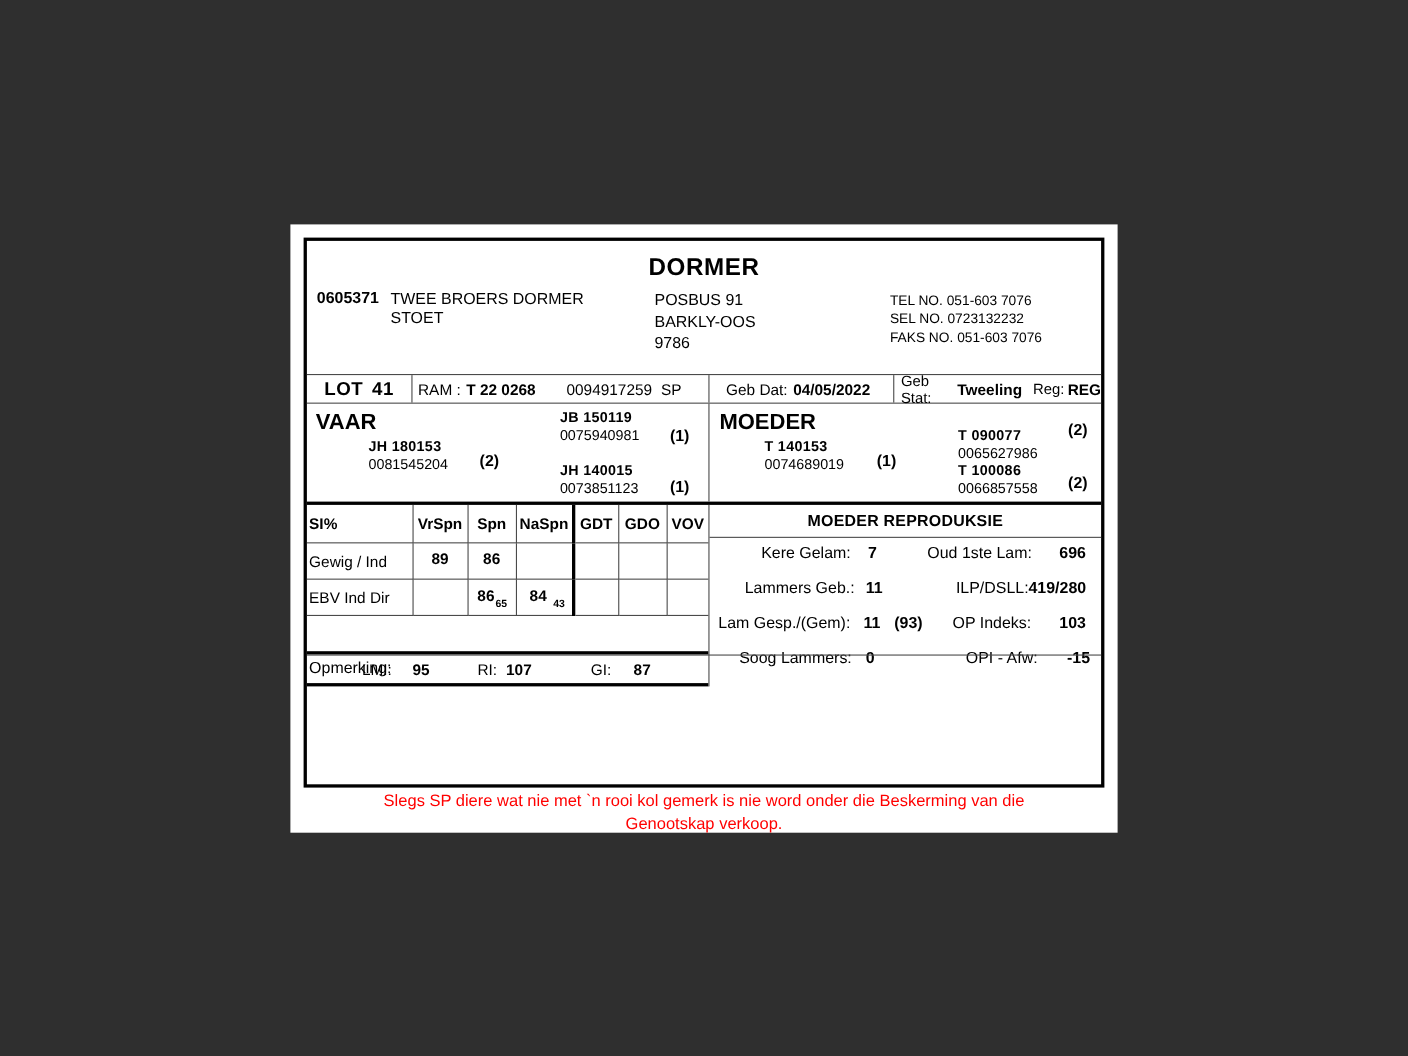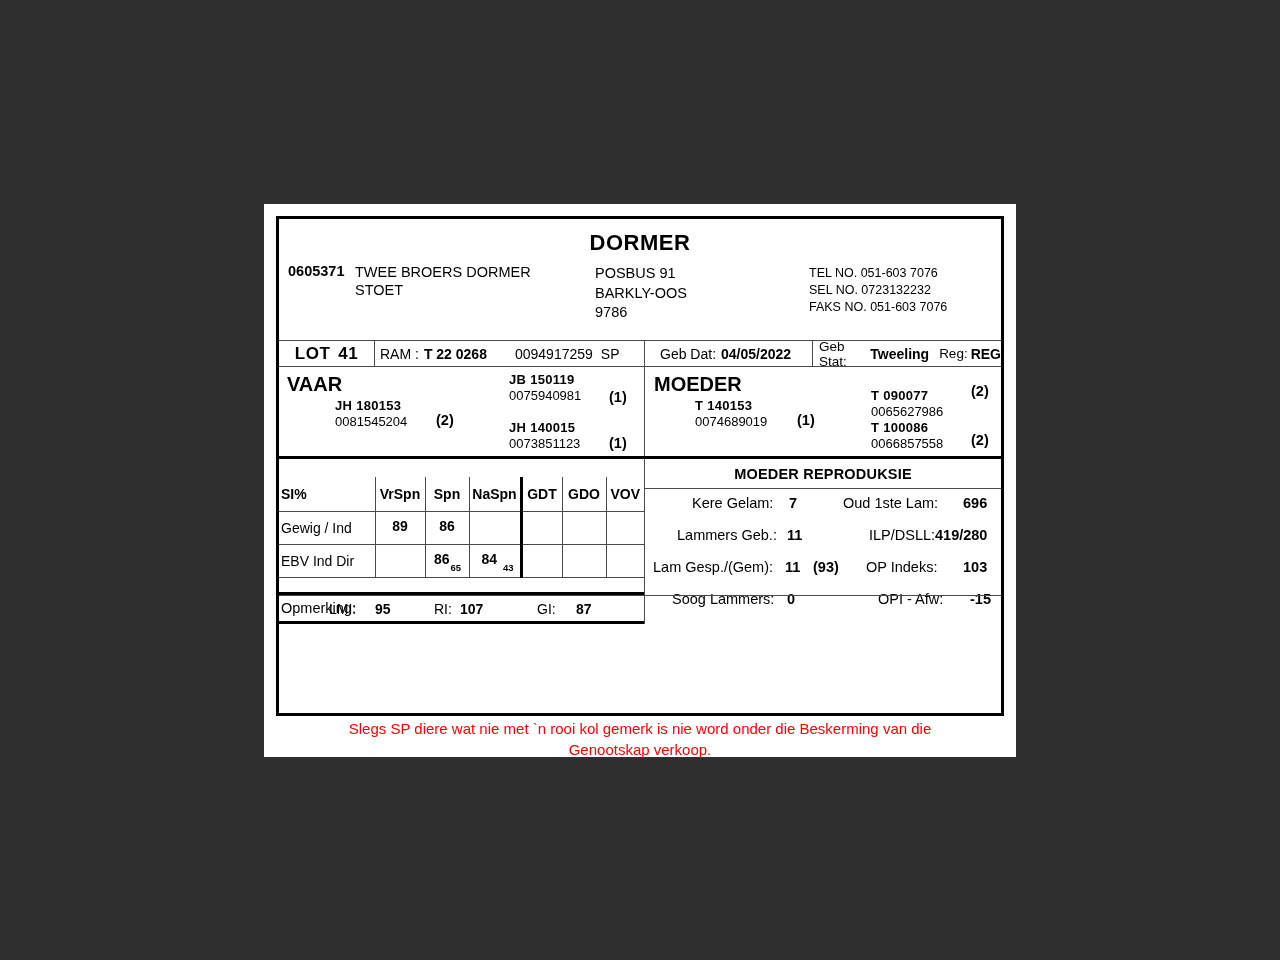--- a/index.html
+++ b/index.html
@@ -138,21 +138,20 @@
     top: 0;
     width: 365px;
     height: 136px;
     border-bottom: 3px solid #000;
     box-sizing: border-box;
   }
   table.ebvtbl {
     border-collapse: collapse;
     width: 365px;
     table-layout: fixed;
-    margin-top: 18px;
   }
   table.ebvtbl th, table.ebvtbl td {
     border: 1px solid #4a4a4a;
     font-size: 14px;
     padding: 0;
     height: 33px;
     box-sizing: border-box;
     text-align: center;
     font-weight: bold;
   }

